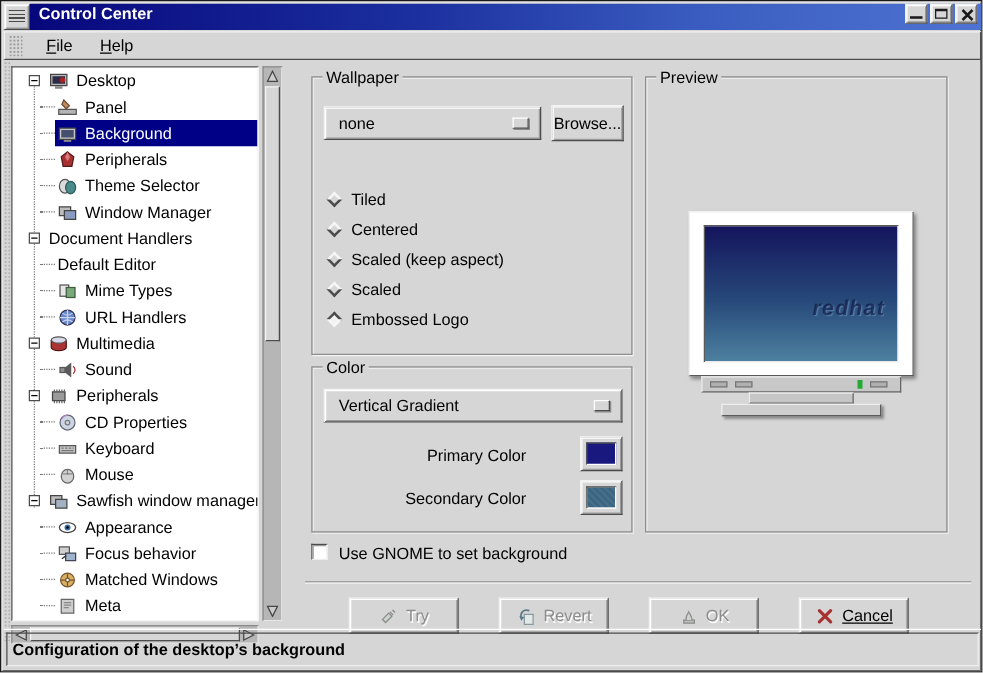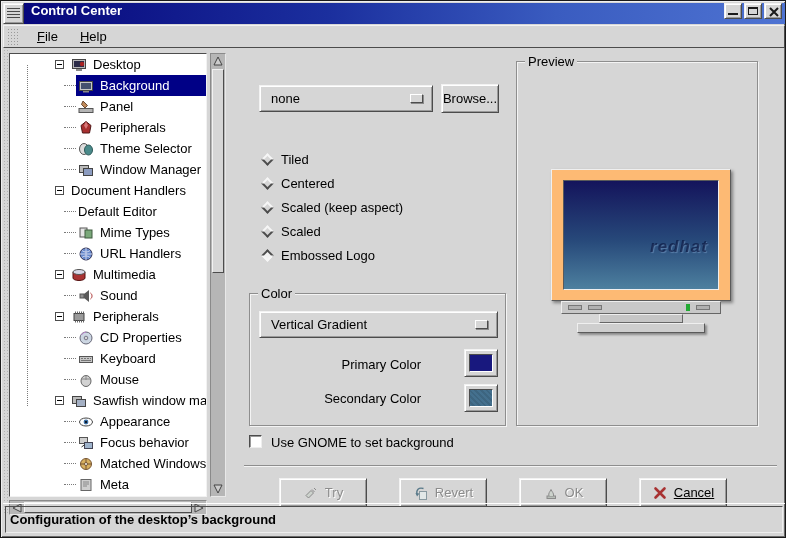--- a/index.html
+++ b/index.html
@@ -34,21 +34,21 @@
   .menu-item u { text-decoration:underline; }
 
   
   .edge-texture { position:absolute; left:2px; top:48px; width:5px; height:464px;
       background-image:radial-gradient(circle,#b2b2b2 25%,transparent 30%); background-size:3px 3px; }
 
   
   .tree-box { position:absolute; left:8px; top:52px; width:198px; height:444px; background:#fff;
       border:1px solid; border-color:#4c4c4c #f2f2f2 #f2f2f2 #4c4c4c; overflow:hidden; }
   .tree-vline { position:absolute; left:17px; top:11px; height:341px; border-left:1px dotted #7a7a7a; }
-  .tree-row { height:21px; display:flex; align-items:center; font-size:13px; white-space:nowrap; position:relative;margin-left:32px; }
+  .tree-row { height:21px; display:flex; align-items:center; font-size:13px; white-space:nowrap; position:relative; }
   .expander { width:9px; height:9px; border:1px solid #4c4c4c; background:#fff; margin:0 5px 0 13px; flex:none; position:relative; z-index:1; }
   .expander::after { content:""; position:absolute; left:1px; right:1px; top:3px; height:1px; background:#000; }
   .stub { width:12px; border-top:1px dotted #7a7a7a; margin-left:22px; flex:none; }
   .row-body { display:flex; align-items:center; flex:1; height:100%; padding-left:2px; }
   .tree-row.selected .row-body { background:#000086; color:#fff; }
   .ticon { width:17px; height:16px; margin-right:5px; flex:none; }
   .ticon svg { width:16px; height:16px; }
 
   
   .vscroll { position:absolute; left:209px; top:52px; width:16px; height:444px; background:#b6b6b6;
@@ -83,21 +83,21 @@
   .diamond { width:9px; height:9px; transform:rotate(45deg); background:#d6d6d6; margin:0 9px 0 2px; flex:none;
       border:2px solid; border-color:#f6f6f6 #4c4c4c #4c4c4c #f6f6f6; }
   .diamond.sel { background:#f2f2f2; border-color:#4c4c4c #f6f6f6 #f6f6f6 #4c4c4c; }
 
   
   .color-label { position:absolute; left:258px; width:162px; text-align:right; font-size:13px; }
   .swatch-btn { position:absolute; left:463px; width:34px; height:28px; display:flex; align-items:center; justify-content:center; }
   .swatch { width:24px; height:18px; border:1px solid; border-color:#4c4c4c #fff #fff #4c4c4c; }
 
   
-  .monitor-bezel { position:absolute; left:550px; top:168px; width:180px; height:132px; background:#fdba74;
+  .monitor-bezel { position:absolute; left:550px; top:168px; width:180px; height:132px; background:#ffffff;
       border:1px solid; border-color:#efefef #5a5a5a #5a5a5a #efefef; box-shadow:2px 2px 3px rgba(0,0,0,0.4); }
   .monitor-screen { position:absolute; left:11px; top:10px; right:11px; bottom:10px;
       border:1px solid; border-color:#5a5a5a #efefef #efefef #5a5a5a; }
   .emboss-logo { position:absolute; right:10px; top:52%; font-size:17px; font-style:italic; font-weight:bold;
       color:rgba(8,18,60,0.65); text-shadow:1px 1px 1px rgba(140,175,215,0.45); letter-spacing:1px; }
   .monitor-strip { position:absolute; left:560px; top:300px; width:160px; height:13px; background:#c8c8c8;
       border:1px solid; border-color:#eee #666 #666 #eee; display:flex; align-items:center; }
   .mon-btn { width:14px; height:5px; background:#b0b0b0; border:1px solid #777; margin-left:6px; }
   .mon-led { width:4px; height:7px; background:#22aa33; margin-left:84px; }
   .stand-neck { position:absolute; left:598px; top:313px; width:84px; height:9px; background:#c6c6c6;
@@ -167,39 +167,39 @@
           <span class="row-body">
             <span class="ticon"><svg viewBox="0 0 16 16" width="16" height="16">
                 <rect x="1.5" y="2.5" width="13" height="9" fill="#b8b8b8" stroke="#444"></rect>
                 <rect x="3" y="4" width="10" height="6" fill="#2c2c48"></rect>
                 <circle cx="11" cy="7" r="2.2" fill="#aa2222"></circle>
                 <rect x="5" y="12" width="6" height="2" fill="#888"></rect>
               </svg></span>
             <span>Desktop</span>
           </span>
         </div>
+        <div class="tree-row">
+          <span class="stub"></span>
+          <span class="row-body">
+            <span class="ticon"><svg viewBox="0 0 16 16" width="16" height="16">
+                <rect x="1" y="9.5" width="14" height="4" fill="#b4b4b4" stroke="#555"></rect>
+                <path d="M5 2 L9.5 6.5 L7 9 L3.5 5.5 Z" fill="#c08a5a" stroke="#6a4a32"></path>
+              </svg></span>
+            <span>Panel</span>
+          </span>
+        </div>
         <div class="tree-row selected">
           <span class="stub"></span>
           <span class="row-body">
             <span class="ticon"><svg viewBox="0 0 16 16" width="16" height="16">
                 <rect x="1.5" y="3.5" width="13" height="9" fill="#c6c6c6" stroke="#444"></rect>
                 <rect x="3" y="5" width="10" height="6" fill="#44506e"></rect>
                 <rect x="5" y="13" width="6" height="1.5" fill="#888"></rect>
               </svg></span>
             <span>Background</span>
-          </span>
-        </div>
-        <div class="tree-row">
-          <span class="stub"></span>
-          <span class="row-body">
-            <span class="ticon"><svg viewBox="0 0 16 16" width="16" height="16">
-                <rect x="1" y="9.5" width="14" height="4" fill="#b4b4b4" stroke="#555"></rect>
-                <path d="M5 2 L9.5 6.5 L7 9 L3.5 5.5 Z" fill="#c08a5a" stroke="#6a4a32"></path>
-              </svg></span>
-            <span>Panel</span>
           </span>
         </div>
         <div class="tree-row">
           <span class="stub"></span>
           <span class="row-body">
             <span class="ticon"><svg viewBox="0 0 16 16" width="16" height="16">
                 <polygon points="8,1.5 13,5.5 11.5,13 4.5,13 3,5.5" fill="#a83030" stroke="#501818"></polygon>
                 <polygon points="8,1.5 10,5.5 8,9 6,5.5" fill="#d87878"></polygon>
               </svg></span>
             <span>Peripherals</span>
@@ -396,20 +396,23 @@
         </svg>
     </div>
     <div class="hthumb"></div>
     <div class="sb-arrow" style="right:0;top:0;">
       <svg width="10" height="10" viewBox="0 0 10 10">
           <polygon points="1,1 1,9 9,5" fill="#cccccc" stroke="#444"></polygon>
         </svg>
     </div>
   </div>
 
+  <div class="frame" id="wallpaper-frame">
+    <span class="frame-label">Wallpaper</span>
+  </div>
   <div class="optmenu out2" id="wallpaper-dropdown">
     <span>none</span>
     <span class="opt-indicator"></span>
   </div>
   <div class="out2" id="browse-button">
     <span>Browse...</span>
   </div>
   <div class="radio-row" style="top:150px;">
     <span class="diamond"></span>
     <span>Tiled</span>

